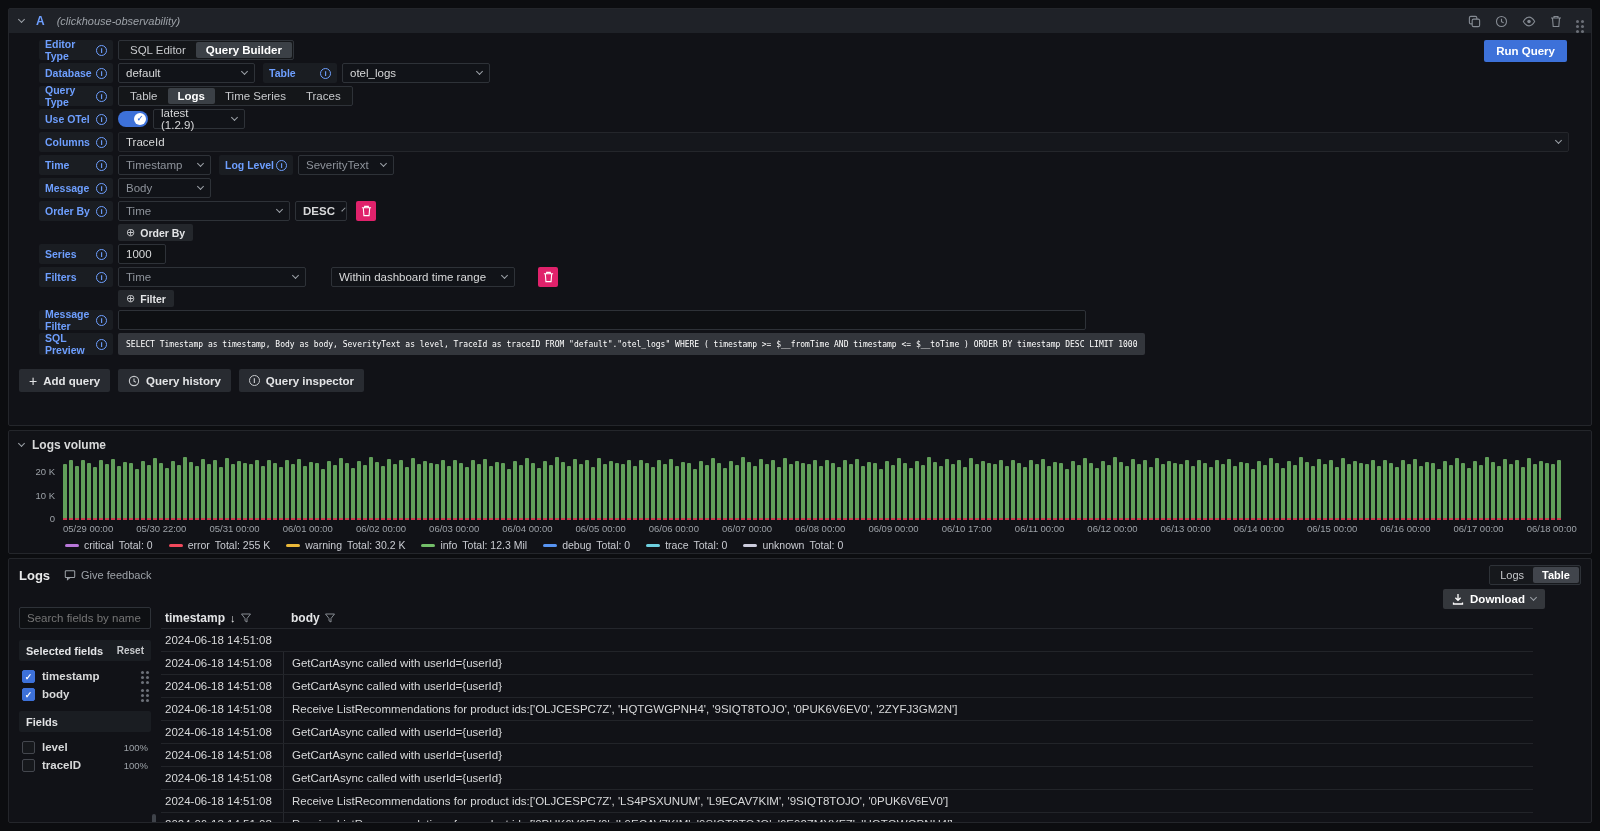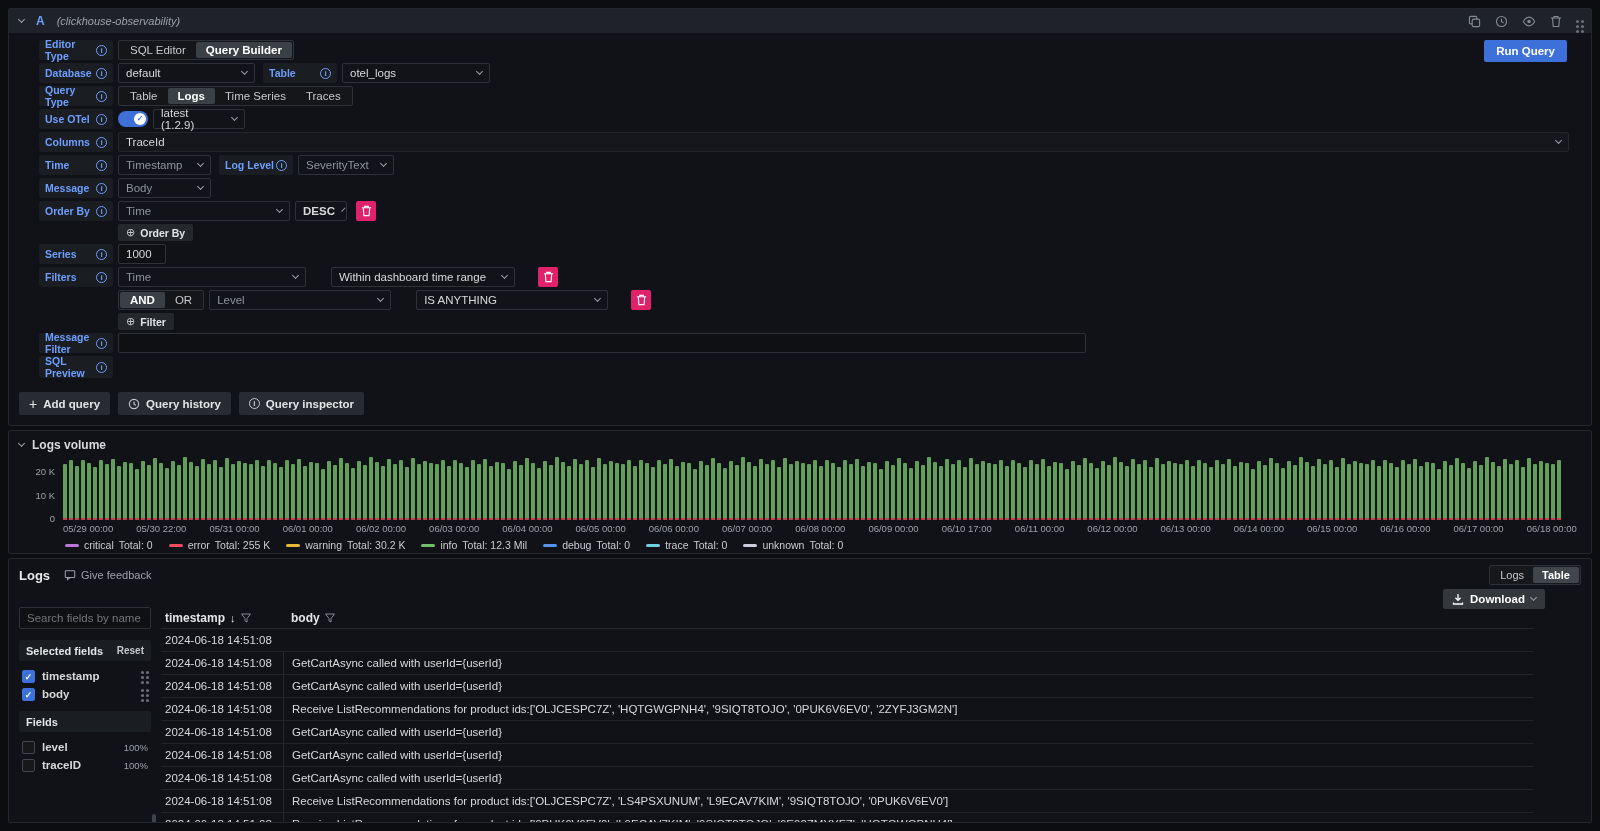--- a/index.html
+++ b/index.html
@@ -283,40 +283,20 @@
             <span>Within dashboard time range</span>
             <span class="chev"></span>
           </span>
         <span class="trash-btn" style="margin-left:18px;">
             <svg width="11" height="12" viewBox="0 0 12 13">
               <path d="M1 3h10M4 3V1.5h4V3M2.5 3l.7 8.5h5.6l.7-8.5" fill="none" stroke="#fff" stroke-width="1.2"></path>
             </svg>
           </span>
       </div>
 
-      <div class="f-row">
-        <span style="width:74px; min-width:74px;"></span>
-        <span class="seg" id="seg-bool">
-            <span class="seg-opt on">AND</span>
-            <span class="seg-opt">OR</span>
-          </span>
-        <span class="sel" style="width:182px;">
-            <span class="ph">Level</span>
-            <span class="chev"></span>
-          </span>
-        <span class="sel" style="width:192px; margin-left:20px;">
-            <span>IS ANYTHING</span>
-            <span class="chev"></span>
-          </span>
-        <span class="trash-btn" style="margin-left:18px;">
-            <svg width="11" height="12" viewBox="0 0 12 13">
-              <path d="M1 3h10M4 3V1.5h4V3M2.5 3l.7 8.5h5.6l.7-8.5" fill="none" stroke="#fff" stroke-width="1.2"></path>
-            </svg>
-          </span>
-      </div>
 
       <div class="f-row small">
         <span style="width:74px; min-width:74px;"></span>
         <span class="ghost-btn">
             <span class="plus-circ">⊕</span>
             <span>Filter</span>
           </span>
       </div>
 
       <div class="f-row">
@@ -325,20 +305,21 @@
             <i class="i-info">i</i>
           </span>
         <input class="inp" style="width: 968px;" value="">
       </div>
 
       <div class="f-row" style="height:22px;">
         <span class="chip-label">
             <span>SQL Preview</span>
             <i class="i-info">i</i>
           </span>
+        <span class="sql-chip">SELECT Timestamp as timestamp, Body as body, SeverityText as level, TraceId as traceID FROM "default"."otel_logs" WHERE ( timestamp &gt;= $__fromTime AND timestamp &lt;= $__toTime ) ORDER BY timestamp DESC LIMIT 1000</span>
       </div>
 
       <div class="actions">
         <span class="act-btn">
             <span style="font-size:14px; font-weight:400;">+</span>
             <span>Add query</span>
           </span>
         <span class="act-btn">
             <svg width="12" height="12" viewBox="0 0 14 14">
               <circle cx="7" cy="7" r="5.4" fill="none" stroke="#c7c9cc" stroke-width="1.3"></circle>

